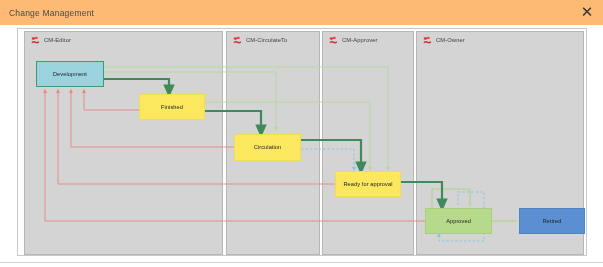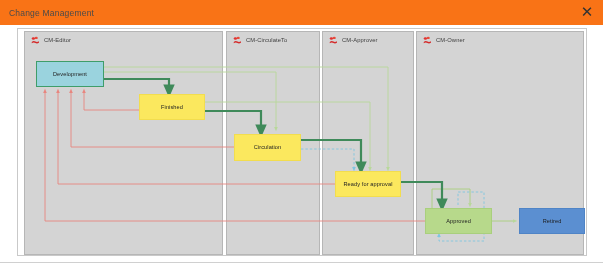--- a/index.html
+++ b/index.html
@@ -5,21 +5,21 @@
   html,body{margin:0;padding:0;}
   body{
     width:603px;height:267px;overflow:hidden;
     background:#ffffff;
     font-family:"Liberation Sans","DejaVu Sans",sans-serif;
     position:relative;
   }
   
   #titlebar{
     position:absolute;left:0;top:0;width:603px;height:25px;
-    background:#f97316;
+    background:#fdba74;
   }
   #page-title{
     position:absolute;left:9px;top:8px;
     font-size:8.5px;color:#4a4a4a;letter-spacing:.2px;white-space:nowrap;
   }
   #close-button{
     position:absolute;right:6px;top:2px;width:20px;height:20px;
     display:flex;align-items:center;justify-content:center;
     cursor:pointer;color:#333;font-size:15px;line-height:1;
     font-family:"DejaVu Sans",sans-serif;

